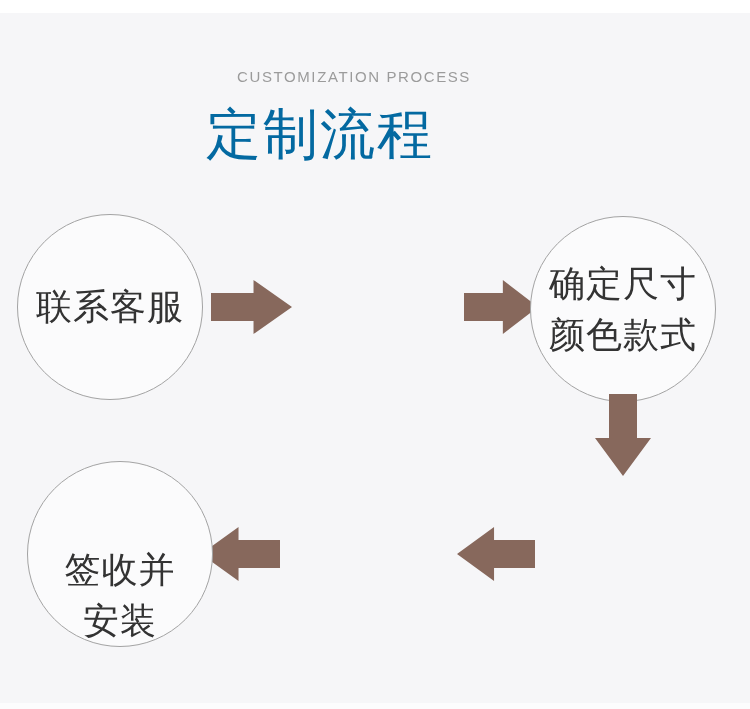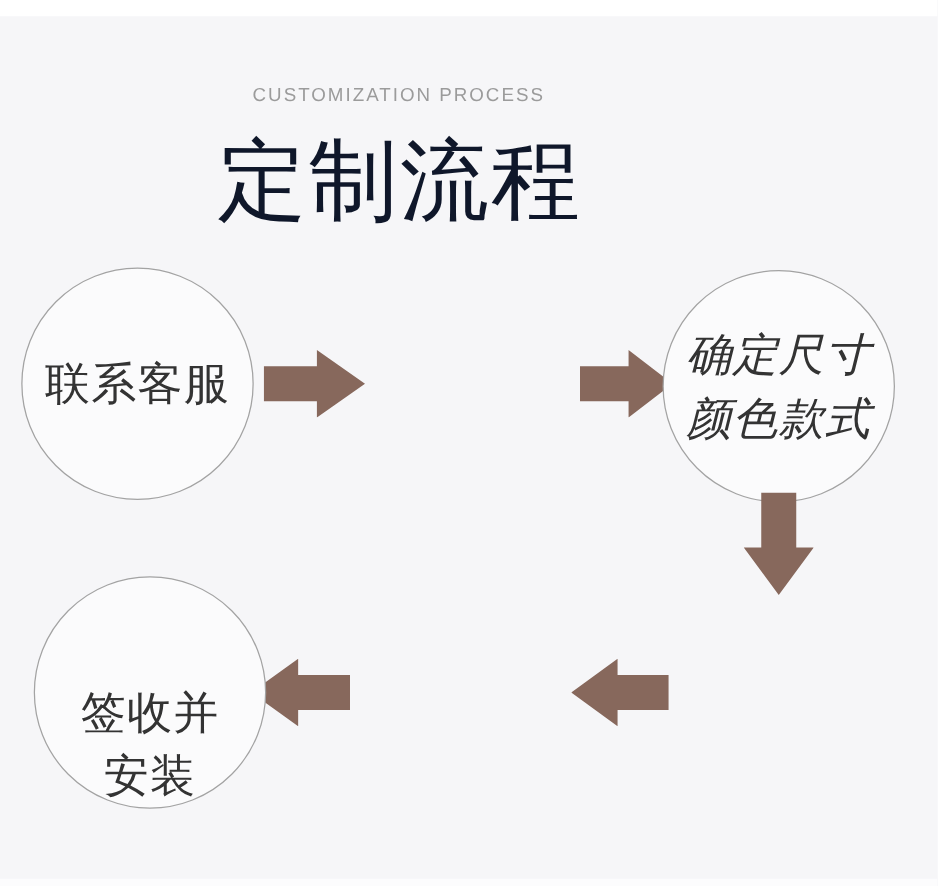--- a/index.html
+++ b/index.html
@@ -28,30 +28,31 @@
   }
   .subtitle {
     position: absolute;
     left: 0; top: 68px;
     width: 638px;
     text-align: center;
     font-size: 15px;
     font-weight: 500;
     letter-spacing: 1.6px;
     color: #9b9b9b;
+    padding-left: 35px;
   }
   .title {
     position: absolute;
     left: 0; top: 98px;
     width: 640px;
     text-align: center;
-    font-size: 71px;
+    font-size: 55px;
     font-weight: 400;
     letter-spacing: 2px;
-    color: #0f172a;
+    color: #0369a1;
   }
   .step {
     position: absolute;
     width: 186px;
     height: 186px;
     border-radius: 50%;
     background: #fbfbfc;
     border: 1px solid #a3a3a3;
     box-sizing: border-box;
     display: flex;
@@ -66,21 +67,21 @@
     white-space: pre-line;
     letter-spacing: 1px;
   }
   .arrow {
     position: absolute;
     display: block;
   }
   
   #step-contact     { left: 17px;  top: 214px; }
   #step-measure     { left: 284px; top: 214px; }
-  #step-confirm     { left: 530px; top: 216px; font-style: italic; }
+  #step-confirm     { left: 530px; top: 216px; }
   #step-manufacture { left: 529px; top: 461px; }
   #step-ship        { left: 285px; top: 461px; }
   #step-install     { left: 27px;  top: 461px; align-items: flex-end; }
   
   #arrow-1 { left: 211px; top: 280px; width: 81px; height: 54px; }
   #arrow-2 { left: 464px; top: 280px; width: 74px; height: 54px; }
   #arrow-3 { left: 595px; top: 394px; width: 56px; height: 82px; }
   #arrow-4 { left: 457px; top: 527px; width: 78px; height: 54px; }
   #arrow-5 { left: 201px; top: 527px; width: 79px; height: 54px; }
 </style>

